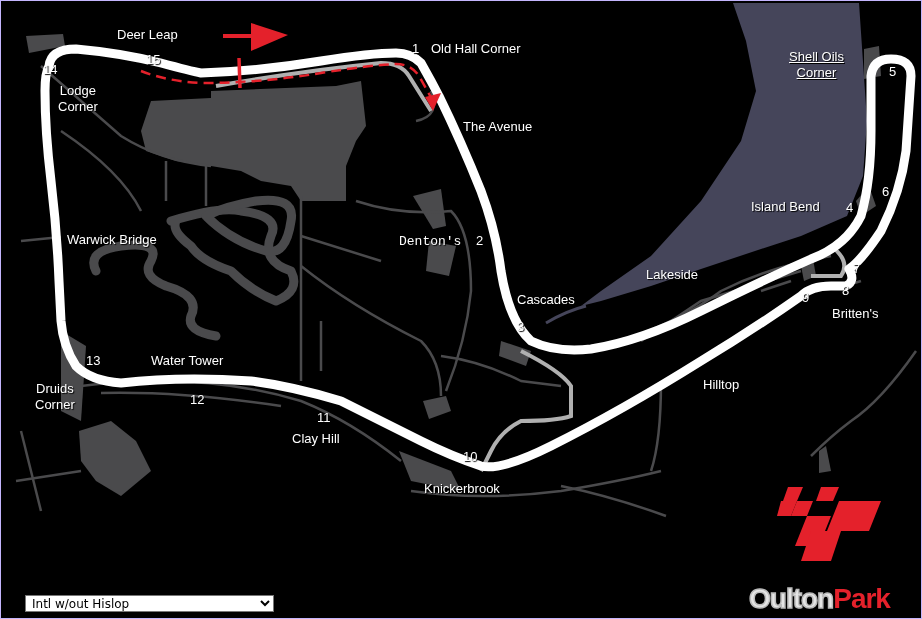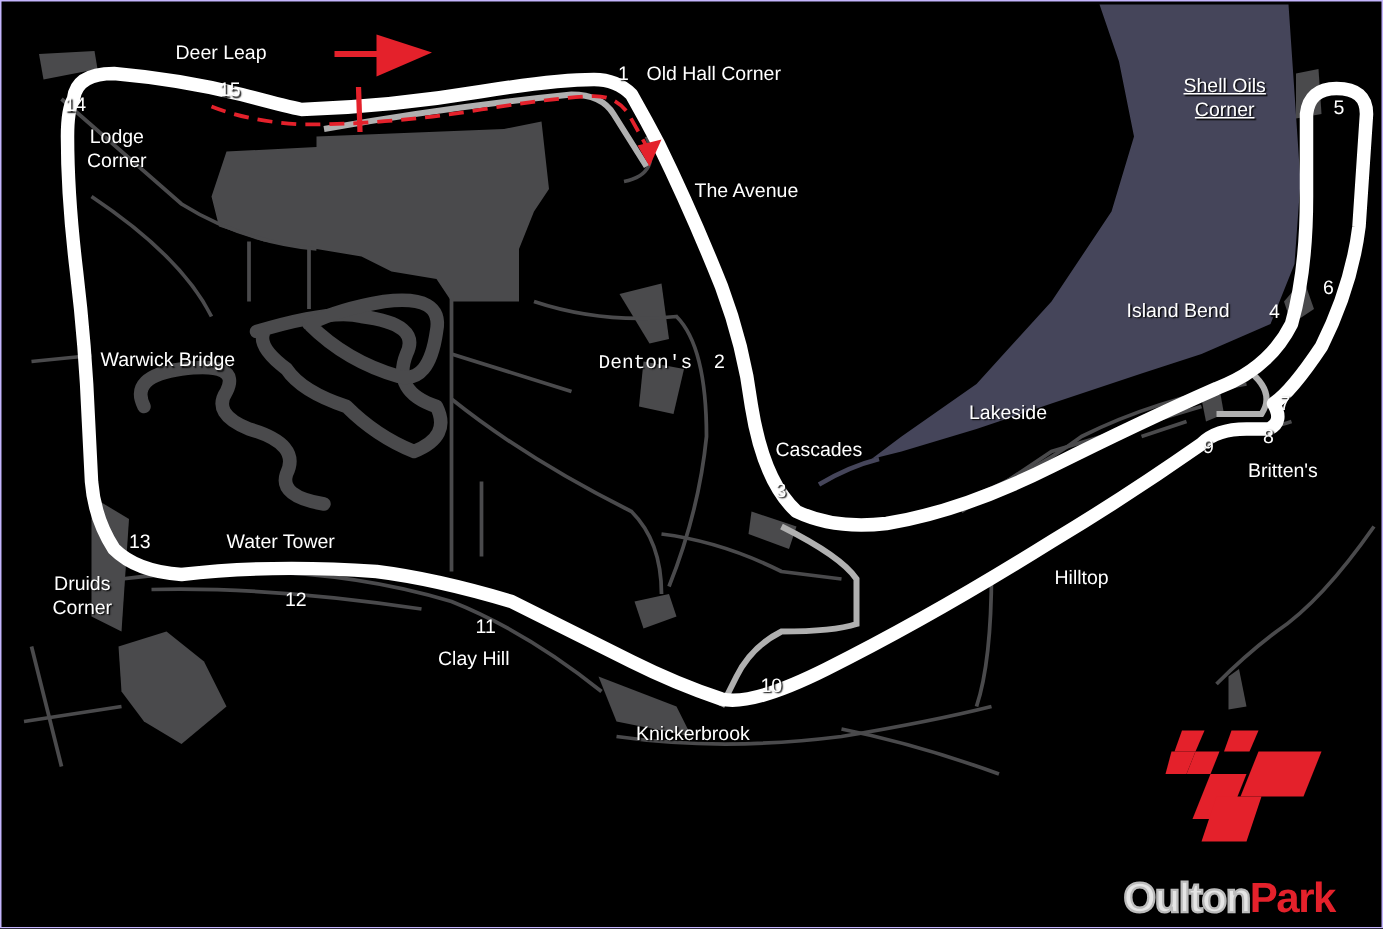--- a/index.html
+++ b/index.html
@@ -134,20 +134,23 @@
   <div class="num" style="left:85px;top:352px;">13</div>
   <div class="lbl" style="left:150px;top:352px;">Water Tower</div>
   <div class="lbl" style="left:702px;top:376px;">Hilltop</div>
   <div class="lbl" style="left:34px;top:380px;">
     <div>Druids</div>
     <div>Corner</div>
   </div>
   <div class="num" style="left:189px;top:391px;">12</div>
   <div class="num" style="left:316px;top:409px;">11</div>
   <div class="lbl" style="left:291px;top:430px;">Clay Hill</div>
-  <div class="num" style="left:462px;top:448px;margin-left:44px;">10</div>
+  <div class="num" style="left:462px;top:448px;">10</div>
   <div class="lbl" style="left:423px;top:480px;">Knickerbrook</div>
 
   <div class="brand">
     <span class="b1">Oulton</span><span class="b2">Park</span>
   </div>
 
+  <select class="layout-select">
+    <option selected="">Intl w/out Hislop</option>
+  </select>
 </div>
 
 </body></html>

